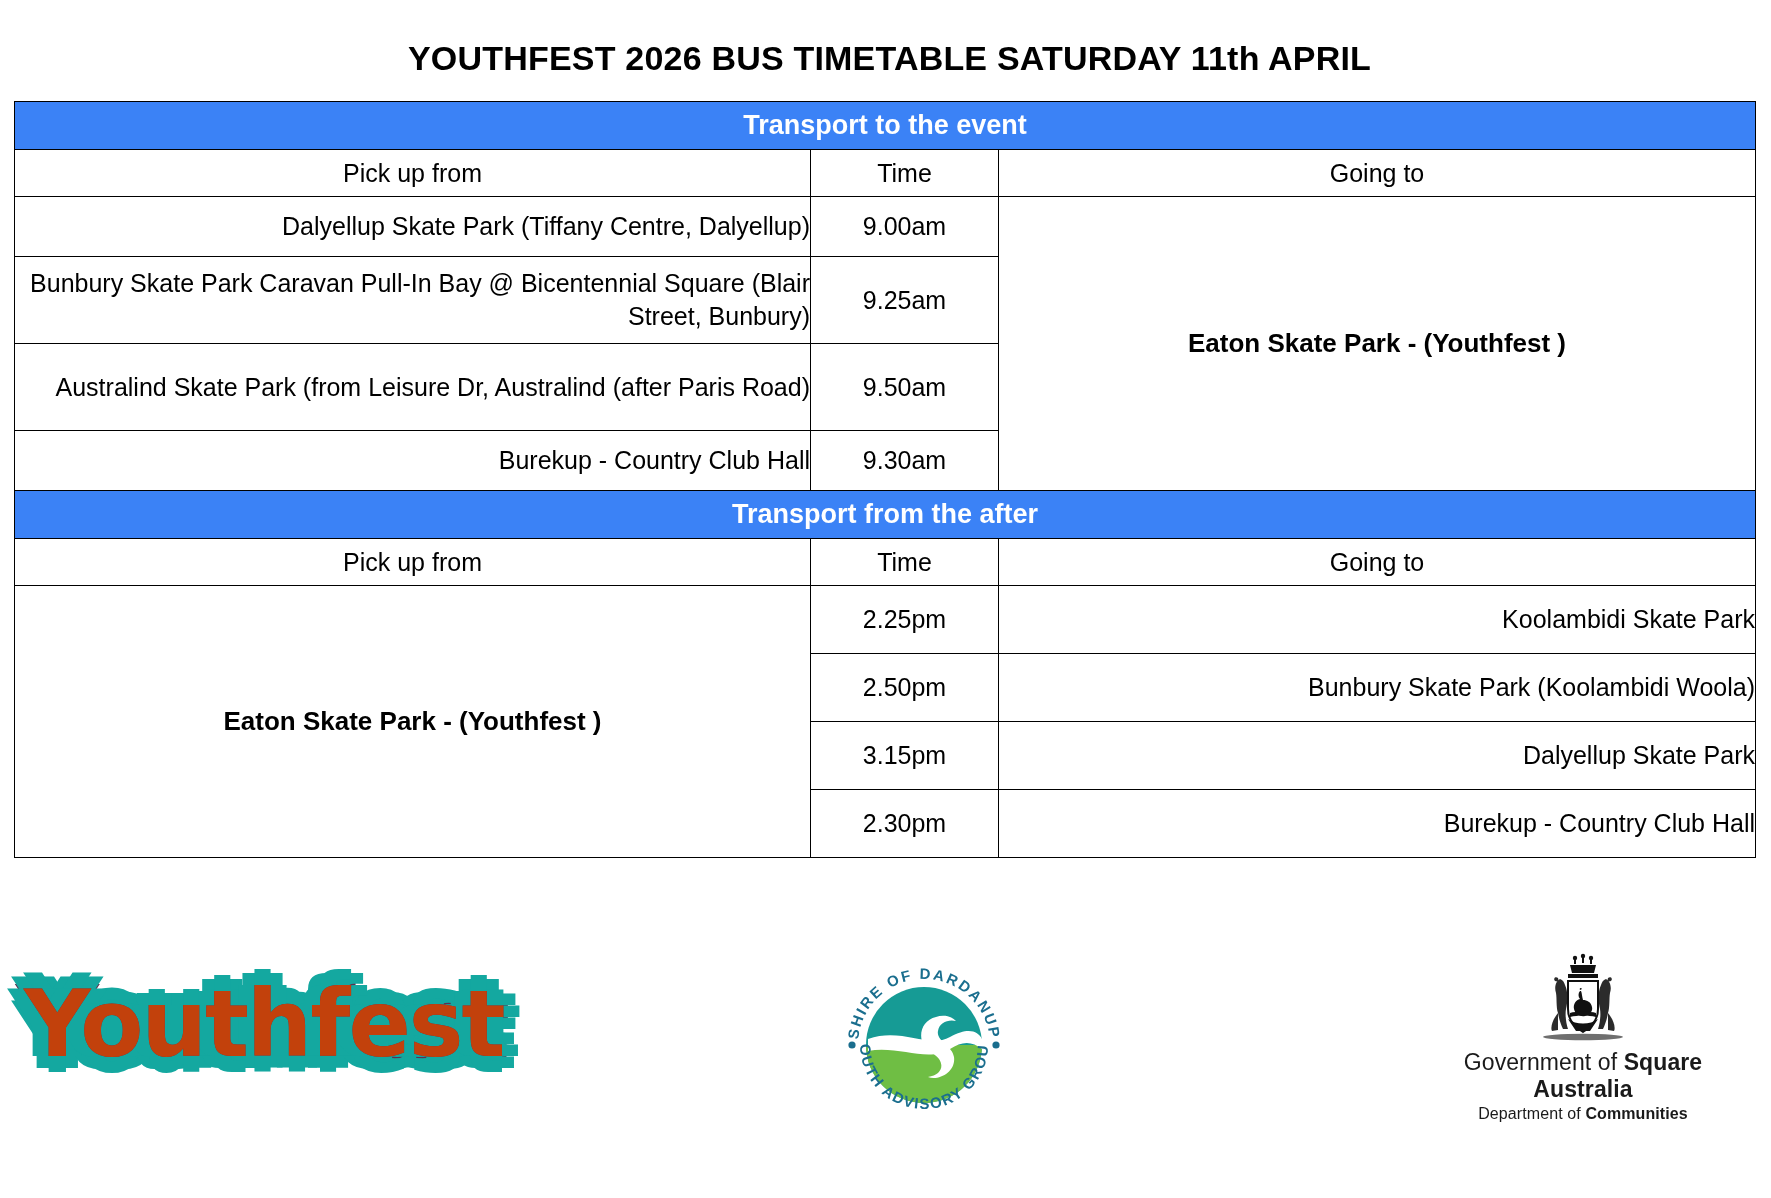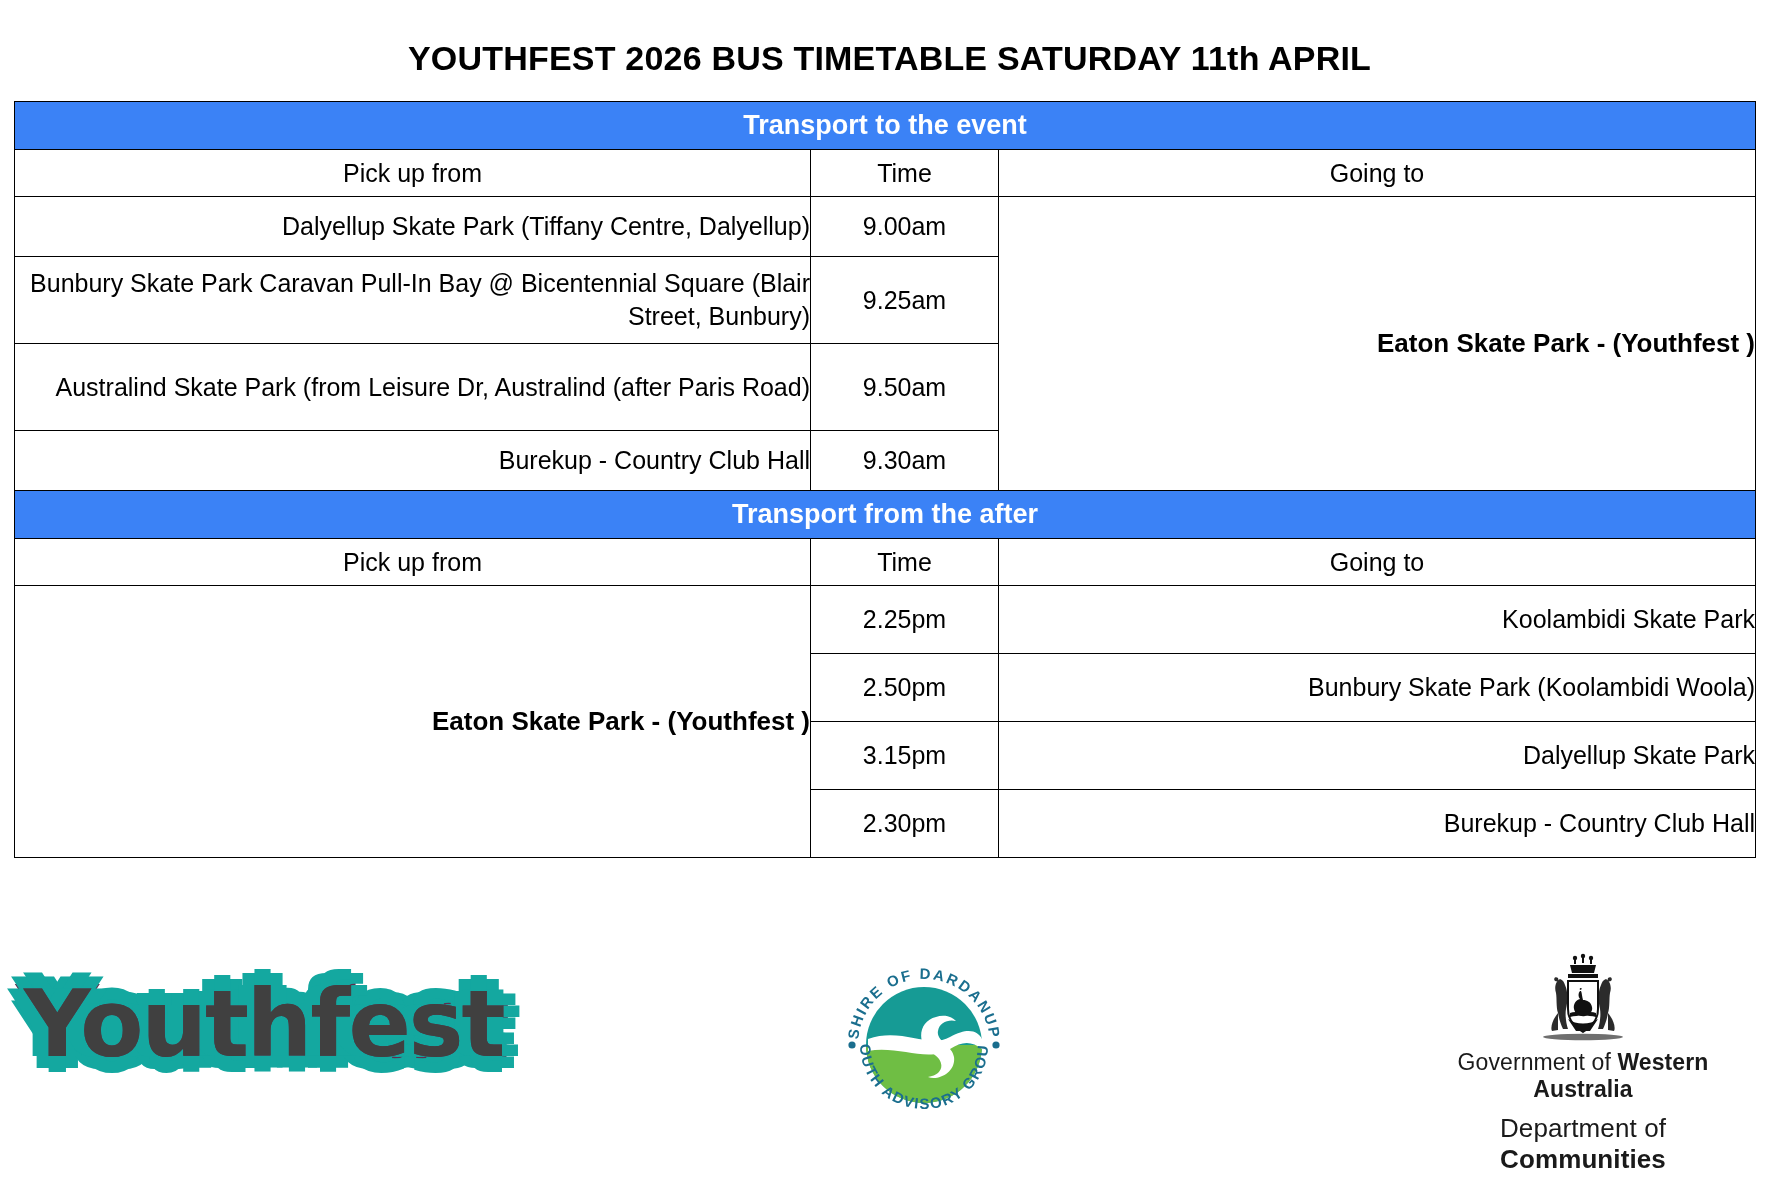--- a/index.html
+++ b/index.html
@@ -59,21 +59,21 @@
   }
 
   .cell {
     font-size: 25px;
     padding: 6px 10px;
     line-height: 1.32;
   }
   .cell-left { text-align: right; }
   .cell-center { text-align: center; margin-top: 33px; }
   .cell-merge {
-    text-align: right;
+    text-align: center;
     font-weight: bold;
     font-size: 26px;
   }
 
   .r1 { height: 60px; }
   .r2 { height: 87px; }
   .r3 { height: 87px; }
   .r4 { height: 60px; }
   .rb { height: 68px; }
 
@@ -91,21 +91,21 @@
     left: 10px;
     top: 10px;
     width: 480px;
     height: 140px;
   }
   .youthfest-word {
     font-family: "DejaVu Sans", sans-serif;
     font-size: 92px;
     font-weight: bold;
     font-style: normal;
-    color: #404040;
+    color: #c2410c;
     letter-spacing: -2px;
     line-height: 140px;
     text-align: left;
     padding-left: 14px;
     -webkit-text-stroke: 9px #5E3050;
     paint-order: stroke fill;
     text-shadow:
       0 0 0 #5E3050,
       -16px 0 0 #14A8A0, 16px 0 0 #14A8A0,
       0 -16px 0 #14A8A0, 0 16px 0 #14A8A0,
@@ -131,24 +131,24 @@
   }
   .gov-crest { display: block; margin: 0 auto; }
   .gov-line1 {
     font-size: 23px;
     font-weight: normal;
     letter-spacing: 0.1px;
     margin-top: 2px;
     color: #1a1a1a;
   }
   .gov-line2 {
-    font-size: 26px;
+    font-size: 16px;
     font-weight: normal;
     letter-spacing: 0.1px;
-    margin-top: 10px;
+    margin-top: 2px;
     color: #1a1a1a;
   }
   .gov-bold { font-weight: bold; }
 </style>
 </head>
 <body>
 
 <div class="page-title">YOUTHFEST 2026 BUS TIMETABLE SATURDAY 11th APRIL</div>
 
 <table class="timetable">
@@ -261,17 +261,17 @@
       <path d="M50 30 L80 30 L80 58 C80 70 72 77 65 81 C58 77 50 70 50 58 Z" fill="#ffffff" stroke="#111" stroke-width="2"></path>
 
       <path d="M62 40 C60 42 60 46 62 48 C58 49 55 53 56 58 C57 63 62 66 67 65 C72 64 75 60 74 56 C73 51 69 49 65 49 C64 46 64 42 63 40 Z" fill="#111"></path>
       <path d="M62 39 C61 37 63 36 64 38 Z" fill="#111"></path>
 
       <path d="M52 62 C58 60 72 60 78 62 L78 66 C70 64 60 64 52 66 Z" fill="#111"></path>
       <path d="M50 68 C58 74 72 74 80 68 L72 80 L58 80 Z" fill="#111"></path>
 
       <ellipse cx="65" cy="86" rx="40" ry="3.2" fill="#6f6f6f"></ellipse>
     </svg>
-    <div class="gov-line1"><span>Government of </span><span class="gov-bold">Western Australia</span></div>
+    <div class="gov-line1"><span>Government of </span><span class="gov-bold">Square Australia</span></div>
     <div class="gov-line2"><span>Department of </span><span class="gov-bold">Communities</span></div>
   </div>
 
 </div>
 
 </body></html>

